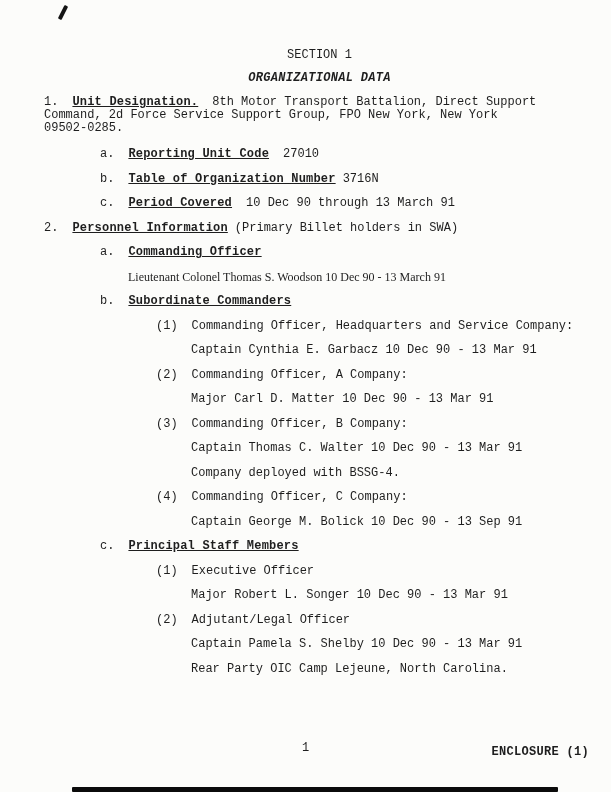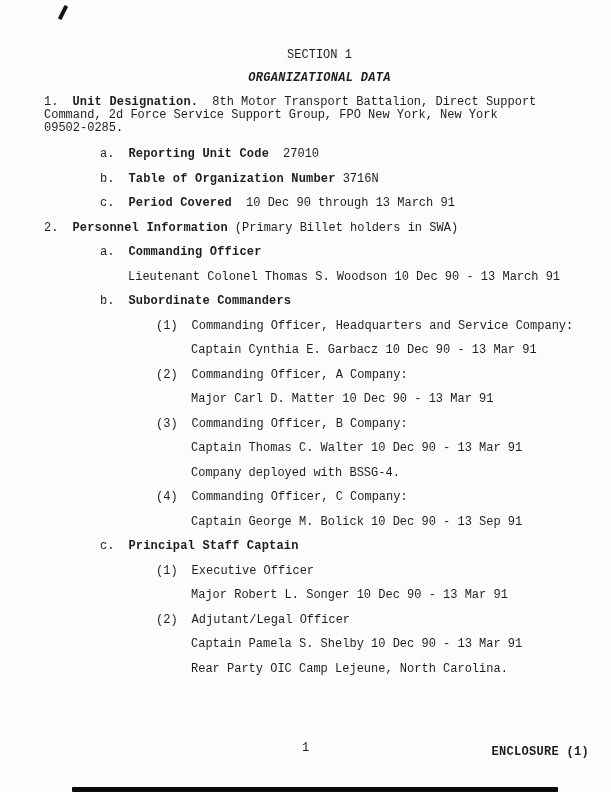--- a/index.html
+++ b/index.html
@@ -14,23 +14,23 @@
     overflow:hidden;
   }
   .content { padding:49px 16px 0 44px; }
   .line { line-height:13px; margin-top:11.5px; white-space:nowrap; }
   .wrap { margin-top:0; }
   .center { text-align:center; }
   .t-org { margin-top:10px;font-style:italic; }
   .t-para { margin-top:11px; }
   .t-first-sub { margin-top:13px; }
   .b { font-weight:bold; letter-spacing:0.3px; }
-  .u { font-weight:bold; letter-spacing:0.2px; }
+  .u { text-decoration:underline; font-weight:bold; letter-spacing:0.2px; }
   .ind1  { padding-left:56px; }
-  .ind1t { padding-left:84px; }
+  .ind1t { padding-left:84px;font-family:Liberation Serif, serif; }
   .ind2  { padding-left:112px; }
   .ind2t { padding-left:147px; }
   .mr2 { margin-right:14px; }
   .mr1 { margin-right:7px; }
   .footer { position:absolute; top:741px; left:0; width:100%; height:14px; }
   .pagenum { position:absolute; left:0; width:100%; text-align:center; }
   .enclosure { position:absolute; right:22px; top:4px; font-weight:bold; letter-spacing:0.3px; }
   
   .mark-top {
     position:absolute; left:61px; top:5px; width:4px; height:15px;
@@ -74,21 +74,21 @@
     <div class="line ind2"><span class="mr2">(2)</span><span>Commanding Officer, A Company:</span></div>
     <div class="line ind2t">Major Carl D. Matter 10 Dec 90 - 13 Mar 91</div>
 
     <div class="line ind2"><span class="mr2">(3)</span><span>Commanding Officer, B Company:</span></div>
     <div class="line ind2t">Captain Thomas C. Walter 10 Dec 90 - 13 Mar 91</div>
     <div class="line ind2t">Company deployed with BSSG-4.</div>
 
     <div class="line ind2"><span class="mr2">(4)</span><span>Commanding Officer, C Company:</span></div>
     <div class="line ind2t">Captain George M. Bolick 10 Dec 90 - 13 Sep 91</div>
 
-    <div class="line ind1"><span class="mr2">c.</span><span class="u">Principal Staff Captain</span></div>
+    <div class="line ind1"><span class="mr2">c.</span><span class="u">Principal Staff Members</span></div>
 
     <div class="line ind2"><span class="mr2">(1)</span><span>Executive Officer</span></div>
     <div class="line ind2t">Major Robert L. Songer 10 Dec 90 - 13 Mar 91</div>
 
     <div class="line ind2"><span class="mr2">(2)</span><span>Adjutant/Legal Officer</span></div>
     <div class="line ind2t">Captain Pamela S. Shelby 10 Dec 90 - 13 Mar 91</div>
     <div class="line ind2t">Rear Party OIC Camp Lejeune, North Carolina.</div>
 
   </div>
 

